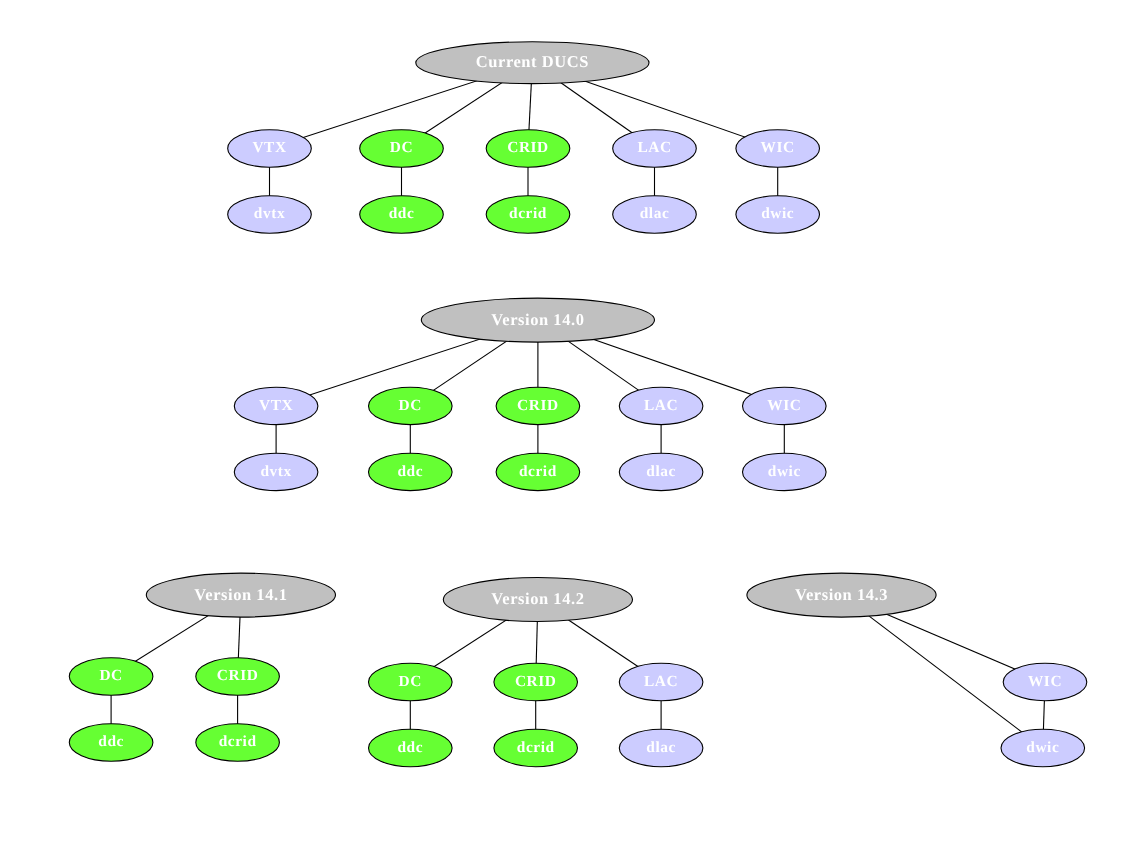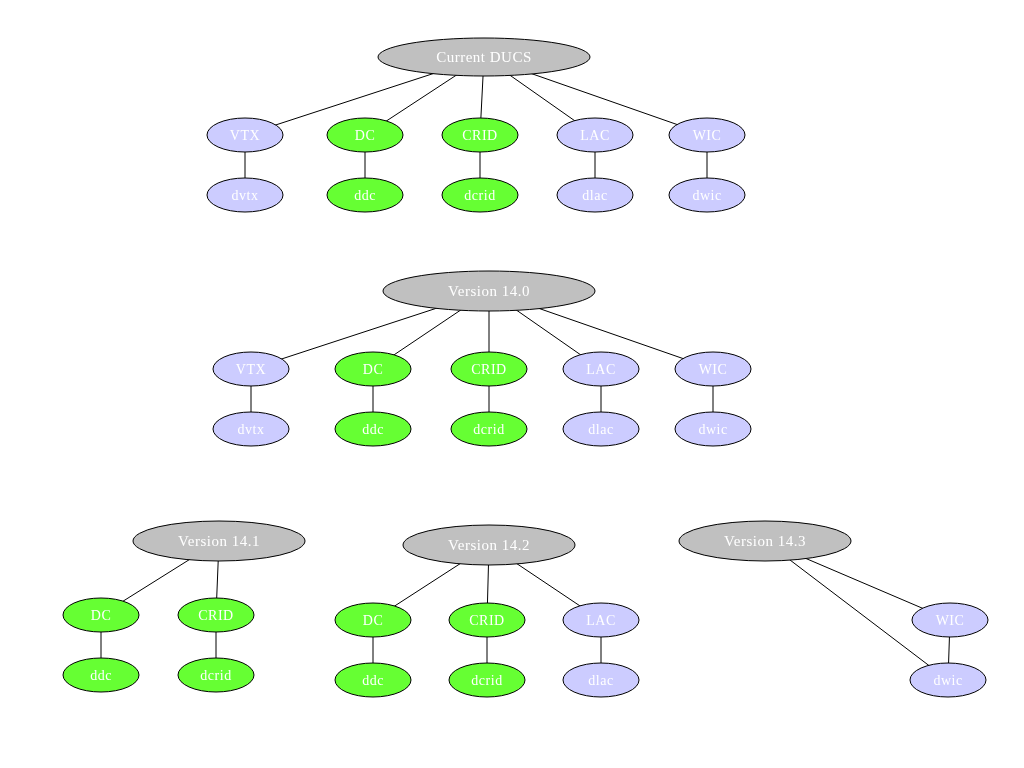--- a/index.html
+++ b/index.html
@@ -8,20 +8,21 @@
     background: #ffffff;
     width: 1024px;
     height: 768px;
     overflow: hidden;
     font-family: "Liberation Serif", "DejaVu Serif", serif;
   }
   #diagram-wrap {
     width: 1024px;
     height: 638px;
     position: relative;
+    font-weight: bold;
   }
   svg text {
     font-family: "Liberation Serif", "DejaVu Serif", serif;
     letter-spacing: 0.5px;
     user-select: none;
   }
 </style>
 </head>
 <body>
 

